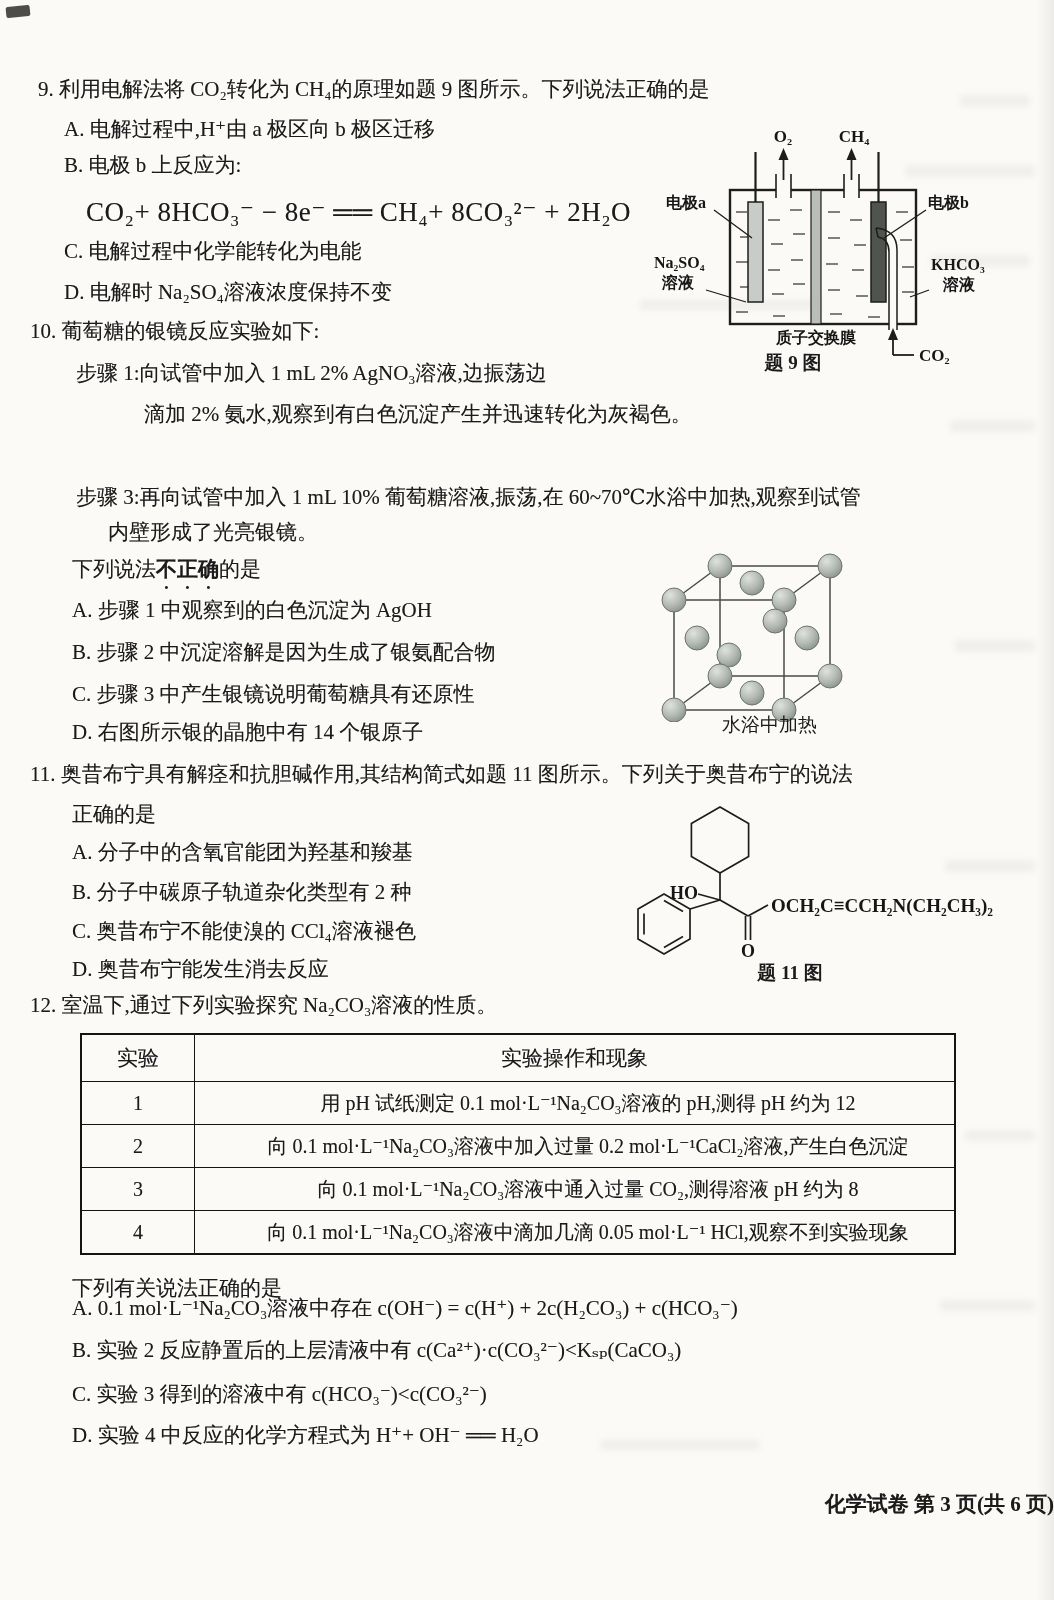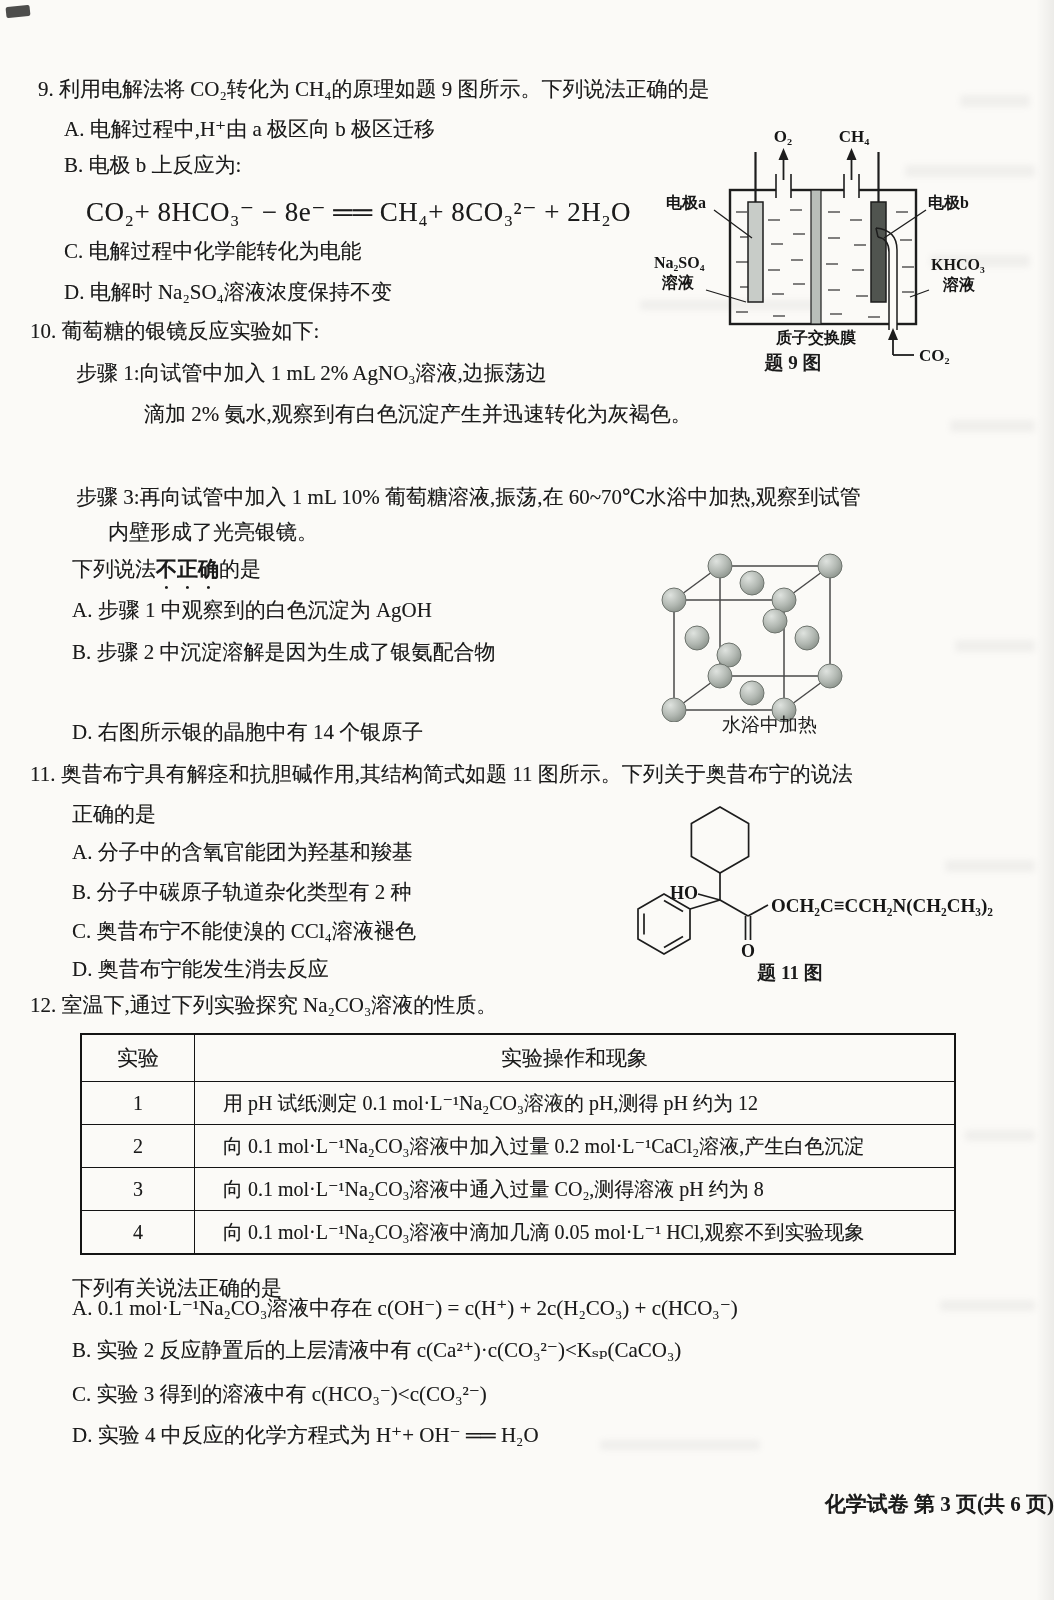--- a/index.html
+++ b/index.html
@@ -52,21 +52,21 @@
   table.exp td,table.exp th{
     border:1.5px solid #141414;
     font-size:20px;
     font-weight:400;
     color:#1b1b1b;
     text-shadow:0 0 .4px rgba(20,20,20,.35);
   }
   table.exp .c1{width:110px;text-align:center;}
   table.exp th{height:44px;text-align:center;font-size:21px;}
   table.exp td{height:40px;}
-  table.exp td.op{text-align:left;padding-left:28px;white-space:nowrap;}
+  table.exp td.op{text-align:center;padding-left:28px;white-space:nowrap;}
   
   .ink-mark{
     position:absolute;left:6px;top:6px;width:24px;height:11px;
     background:#2e2e2e;border-radius:2px;transform:rotate(-6deg);opacity:.85;
   }
   .smudge{
     position:absolute;background:#8d8d8d;
     filter:blur(3px);opacity:.10;border-radius:3px;
   }
   .edge-shade{
@@ -192,20 +192,21 @@
   <div class="line" style="left:30px;top:318px;">10. 葡萄糖的银镜反应实验如下:</div>
   <div class="line" style="left:76px;top:360px;">步骤 1:向试管中加入 1 mL 2% AgNO₃溶液,边振荡边</div>
   <div class="line" style="left:144px;top:401px;">滴加 2% 氨水,观察到有白色沉淀产生并迅速转化为灰褐色。</div>
   <div class="line" style="left:76px;top:484px;">步骤 3:再向试管中加入 1 mL 10% 葡萄糖溶液,振荡,在 60~70℃水浴中加热,观察到试管</div>
   <div class="line" style="left:108px;top:519px;">内壁形成了光亮银镜。</div>
   <div class="line" style="left:72px;top:556px;">
     <span>下列说法</span><span class="emph">不正确</span><span>的是</span>
   </div>
   <div class="line" style="left:72px;top:597px;">A. 步骤 1 中观察到的白色沉淀为 AgOH</div>
   <div class="line" style="left:72px;top:639px;">B. 步骤 2 中沉淀溶解是因为生成了银氨配合物</div>
+  <div class="line" style="left:72px;top:681px;">C. 步骤 3 中产生银镜说明葡萄糖具有还原性</div>
   <div class="line" style="left:72px;top:719px;">D. 右图所示银的晶胞中有 14 个银原子</div>
 
   <svg style="position:absolute;left:652px;top:550px;" width="235" height="172" viewBox="0 0 235 172">
     <defs>
       <radialGradient id="sph" cx="35%" cy="30%" r="75%">
         <stop offset="0%" stop-color="#dfe3df"></stop>
         <stop offset="60%" stop-color="#b2b8b2"></stop>
         <stop offset="100%" stop-color="#8d948d"></stop>
       </radialGradient>
     </defs>

